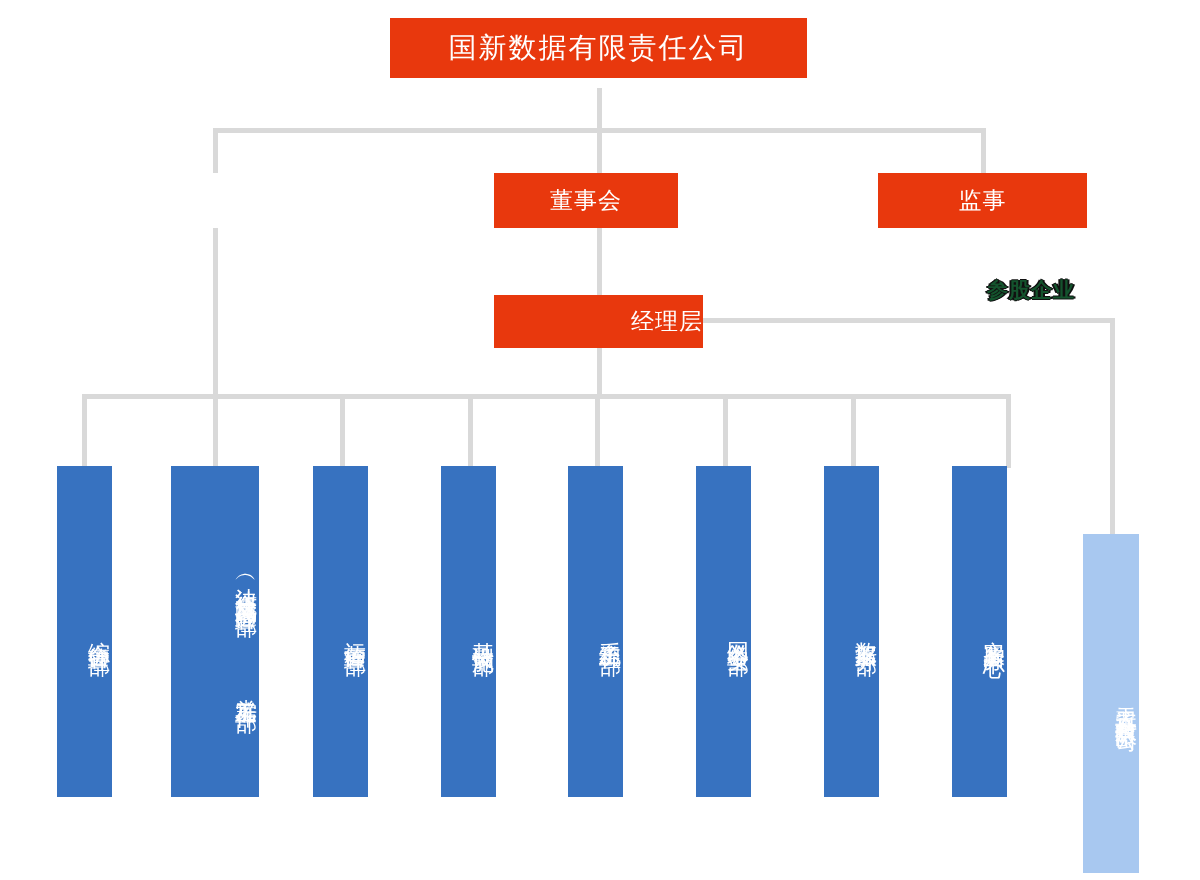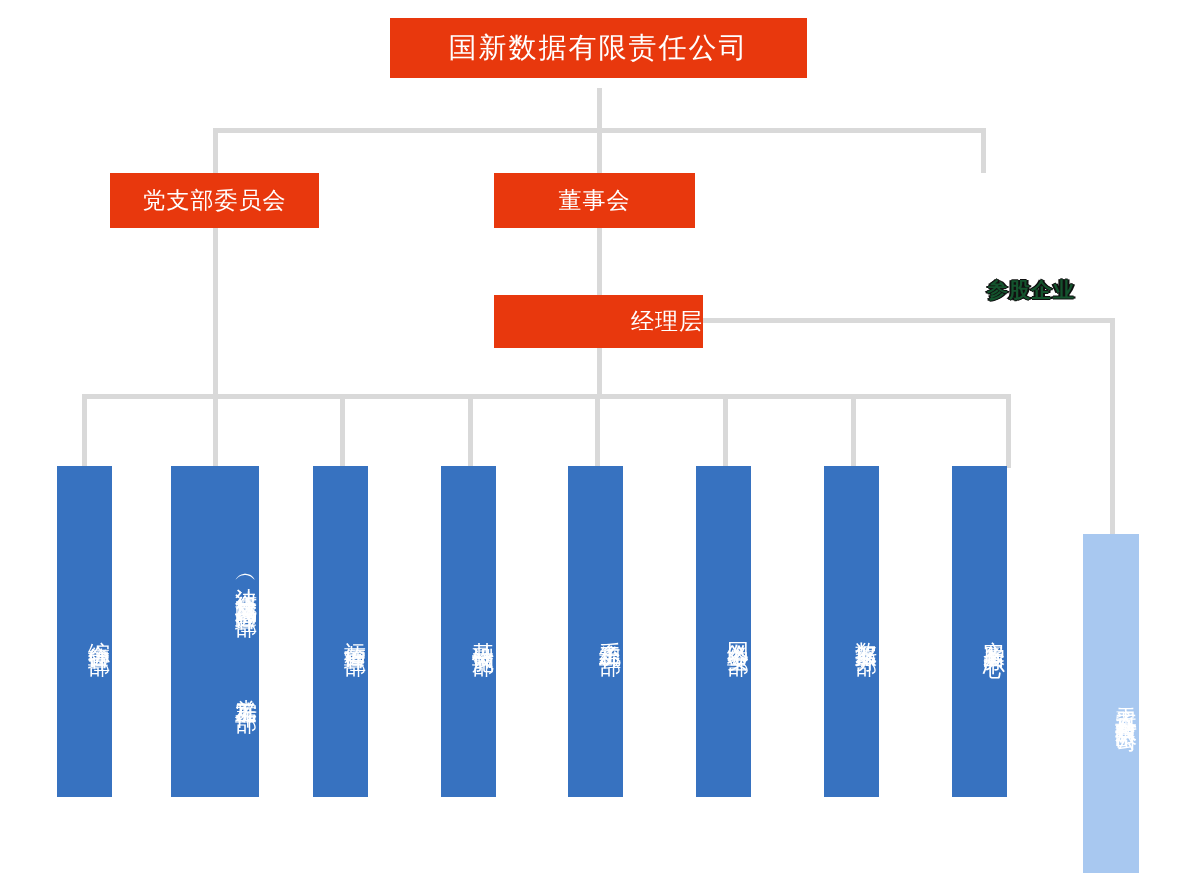--- a/index.html
+++ b/index.html
@@ -97,28 +97,28 @@
   <div class="line v" style="left:851px;top:394px;height:74px;"></div>
   <div class="line v" style="left:1006px;top:394px;height:74px;"></div>
 
   <div class="line h" style="left:703px;top:318px;width:412px;"></div>
   <div class="line v" style="left:1110px;top:318px;height:218px;"></div>
 
   <div class="node red horiz big" style="left:390px;top:18px;width:417px;height:60px;">
     <span>国新数据有限责任公司</span>
   </div>
 
-  <div class="node red horiz" style="left:110px;top:173px;width:209px;height:55px;">
-    <span>党支部委员会</span>
-  </div>
 
-  <div class="node red horiz" style="left:494px;top:173px;width:201px;height:55px;">
+  <div class="node red horiz" style="left:494px;top:173px;width:184px;height:55px;">
     <span>董事会</span>
   </div>
 
+  <div class="node red horiz" style="left:878px;top:173px;width:209px;height:55px;">
+    <span>监事</span>
+  </div>
 
   <div class="node red horiz" style="left:494px;top:295px;width:209px;height:53px;justify-content:flex-end;">
     <span>经理层</span>
   </div>
 
   <div class="float-label" style="left:987px;top:276px;">
     <span>参股企业</span>
   </div>
 
   <div class="node blue vert" style="left:57px;top:466px;width:55px;height:331px;">

